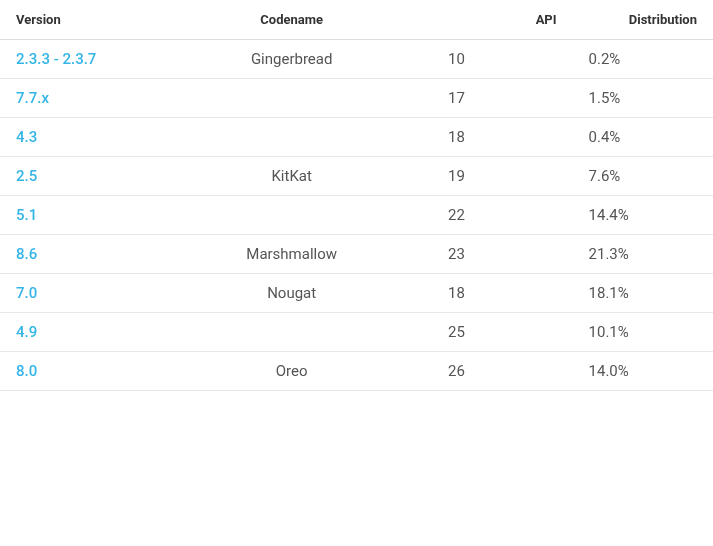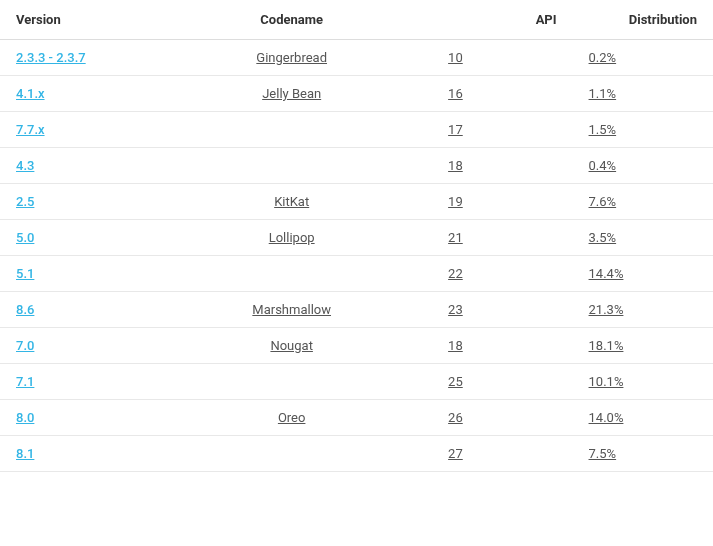--- a/index.html
+++ b/index.html
@@ -41,23 +41,22 @@
       text-align: right;
     }
 
     tbody tr {
       border-bottom: 1px solid #e8e8e8;
     }
 
     tbody td {
       padding: 10px 16px;
       vertical-align: middle;
-      font-size: 13px;
+      font-size: 15px;
       color: #555;
-      text-decoration: underline;
     }
 
     tbody td.col-version {
       color: #33b5e5;
       font-weight: 500;
     }
 
     .col-version {
       width: 140px;
     }
@@ -88,79 +87,61 @@
     </tr>
   </thead>
   <tbody id="table-body">
   <tr>
         <td class="col-version">2.3.3 - 2.3.7</td>
         <td class="col-codename">Gingerbread</td>
         <td class="col-api">10</td>
         <td class="col-dist">0.2%</td>
       </tr>
       <tr>
-        <td class="col-version">4.1.x</td>
-        <td class="col-codename">Jelly Bean</td>
-        <td class="col-api">16</td>
-        <td class="col-dist">1.1%</td>
-      </tr>
-      <tr>
         <td class="col-version">7.7.x</td>
         <td class="col-codename"></td>
         <td class="col-api">17</td>
         <td class="col-dist">1.5%</td>
       </tr>
       <tr>
         <td class="col-version">4.3</td>
         <td class="col-codename"></td>
         <td class="col-api">18</td>
         <td class="col-dist">0.4%</td>
       </tr>
       <tr>
         <td class="col-version">2.5</td>
         <td class="col-codename">KitKat</td>
         <td class="col-api">19</td>
         <td class="col-dist">7.6%</td>
-      </tr>
-      <tr>
-        <td class="col-version">5.0</td>
-        <td class="col-codename">Lollipop</td>
-        <td class="col-api">21</td>
-        <td class="col-dist">3.5%</td>
       </tr>
       <tr>
         <td class="col-version">5.1</td>
         <td class="col-codename"></td>
         <td class="col-api">22</td>
         <td class="col-dist">14.4%</td>
       </tr>
       <tr>
         <td class="col-version">8.6</td>
         <td class="col-codename">Marshmallow</td>
         <td class="col-api">23</td>
         <td class="col-dist">21.3%</td>
       </tr>
       <tr>
         <td class="col-version">7.0</td>
         <td class="col-codename">Nougat</td>
         <td class="col-api">18</td>
         <td class="col-dist">18.1%</td>
       </tr>
       <tr>
-        <td class="col-version">7.1</td>
+        <td class="col-version">4.9</td>
         <td class="col-codename"></td>
         <td class="col-api">25</td>
         <td class="col-dist">10.1%</td>
       </tr>
       <tr>
         <td class="col-version">8.0</td>
         <td class="col-codename">Oreo</td>
         <td class="col-api">26</td>
         <td class="col-dist">14.0%</td>
       </tr>
-      <tr>
-        <td class="col-version">8.1</td>
-        <td class="col-codename"></td>
-        <td class="col-api">27</td>
-        <td class="col-dist">7.5%</td>
-      </tr>
     </tbody>
 </table>
 
 </body></html>

